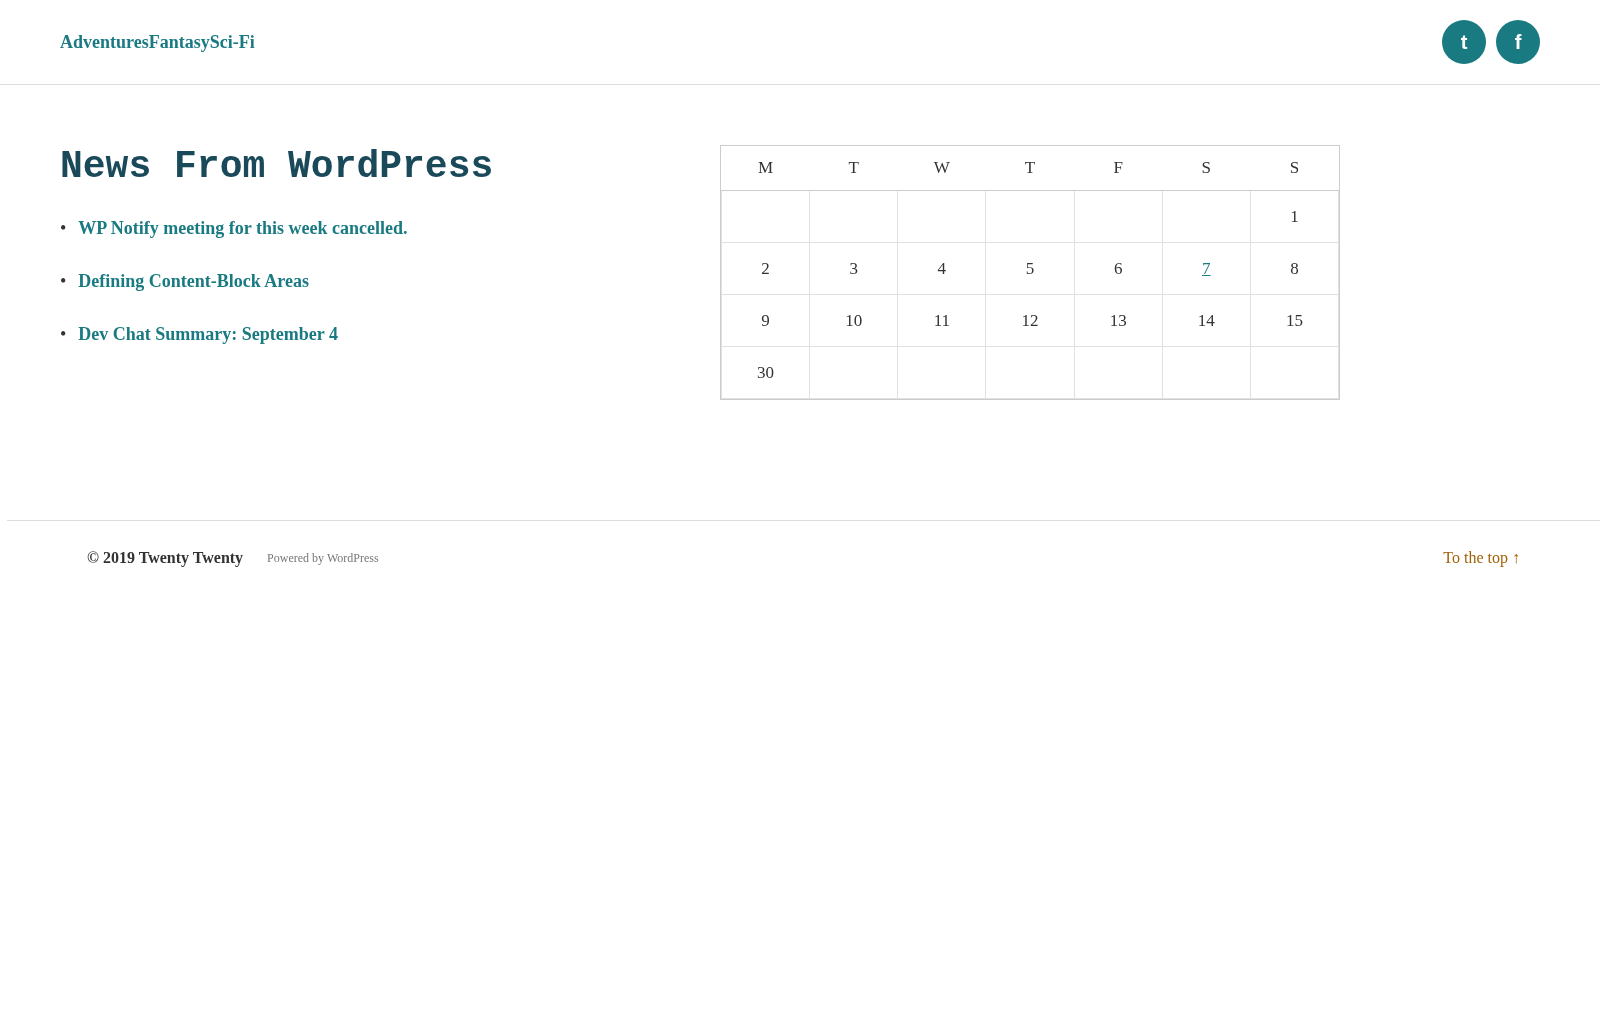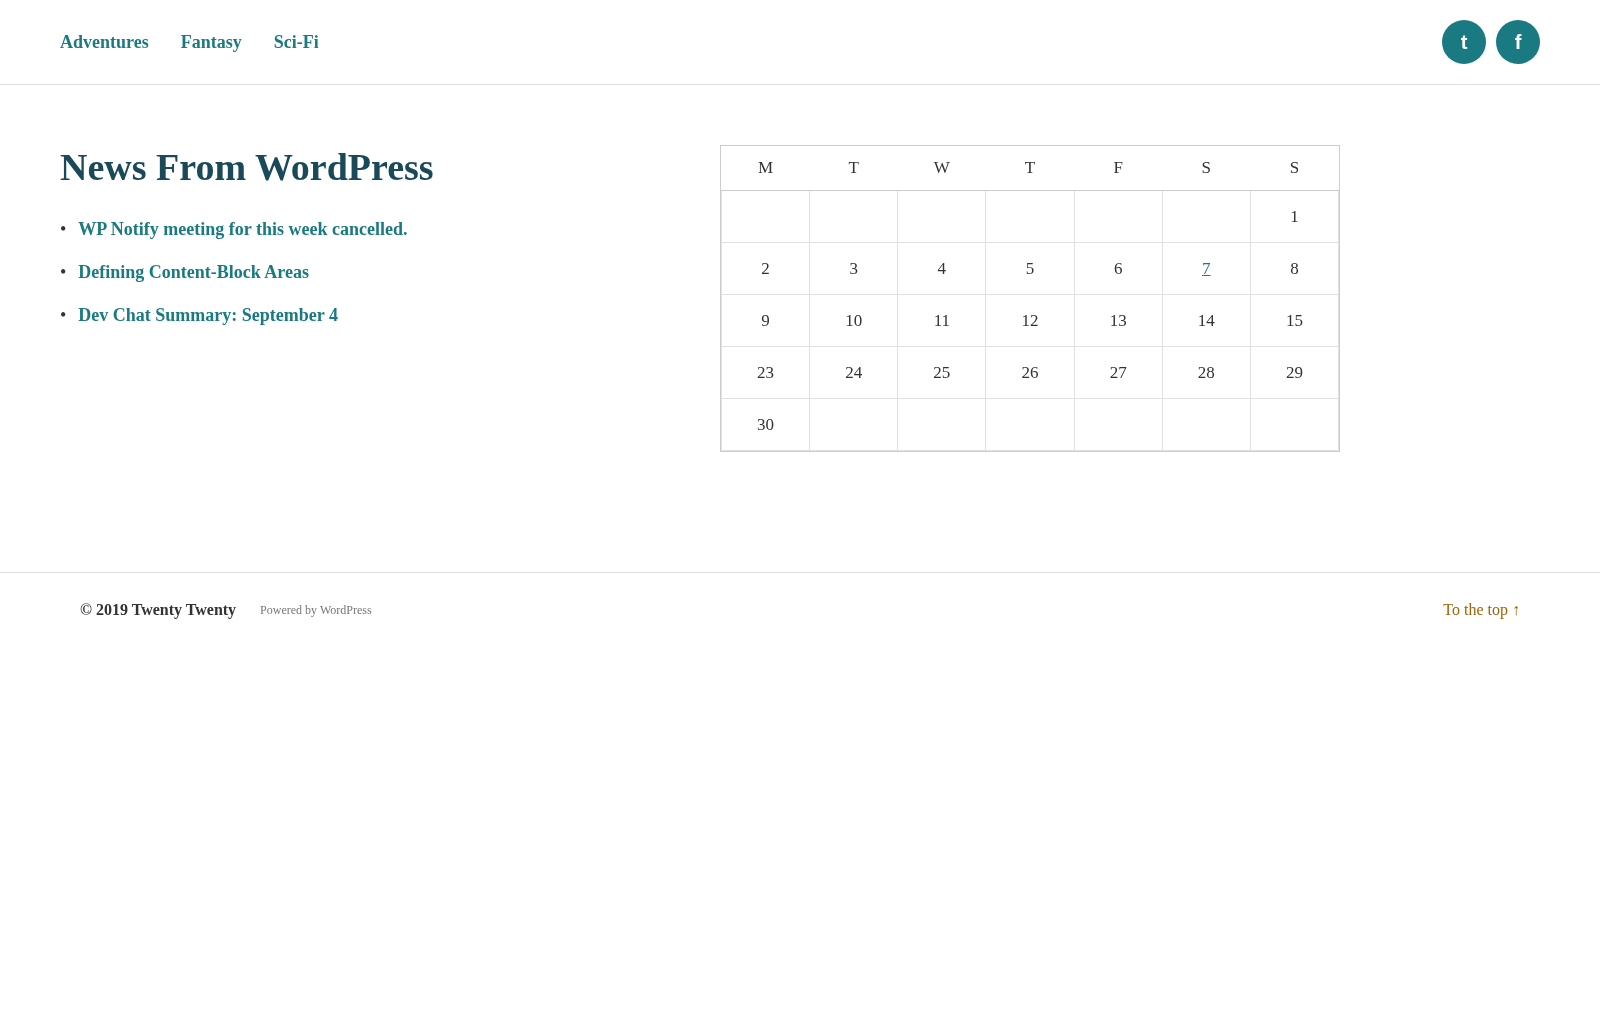--- a/index.html
+++ b/index.html
@@ -19,21 +19,20 @@
     .site-header {
       display: flex;
       align-items: center;
       justify-content: space-between;
       padding: 20px 60px;
       border-bottom: 1px solid #ddd;
     }
 
     .nav-links {
       display: flex;
-      gap: 32px;
       list-style: none;
     }
 
     .nav-links a {
       color: #1a7a82;
       text-decoration: none;
       font-size: 18px;
       font-weight: bold;
       font-family: Georgia, serif;
     }
@@ -74,34 +73,34 @@
 
     .right-column {
       flex: 0 0 620px;
     }
 
     
     .news-title {
       font-size: 38px;
       font-weight: bold;
       color: #1a4a5a;
-      margin-bottom: 28px;
-      font-family: Liberation Serif, serif;
+      font-family: Liberation Mono, monospace;
     }
 
     .news-list {
       list-style: none;
       padding: 0;
     }
 
     .news-list li {
       display: flex;
       align-items: flex-start;
       margin-bottom: 18px;
       font-size: 18px;
+      margin-top: 28px;
     }
 
     .news-list li::before {
       content: "•";
       color: #333;
       margin-right: 12px;
       font-size: 18px;
       line-height: 1.4;
       flex-shrink: 0;
     }
@@ -165,20 +164,21 @@
     }
 
     
     .site-footer {
       border-top: 1px solid #ddd;
       margin-top: 60px;
       padding: 28px 80px;
       display: flex;
       align-items: center;
       justify-content: space-between;
+      margin-left: 7px;
     }
 
     .footer-left {
       display: flex;
       align-items: center;
       gap: 24px;
     }
 
     .footer-copyright {
       font-weight: bold;
@@ -273,29 +273,20 @@
             <tr>
               <td>9</td>
               <td>10</td>
               <td>11</td>
               <td>12</td>
               <td>13</td>
               <td>14</td>
               <td>15</td>
             </tr>
             <tr>
-              <td>23</td>
-              <td>24</td>
-              <td>25</td>
-              <td>26</td>
-              <td>27</td>
-              <td>28</td>
-              <td>29</td>
-            </tr>
-            <tr>
               <td>30</td>
               <td class="empty"></td>
               <td class="empty"></td>
               <td class="empty"></td>
               <td class="empty"></td>
               <td class="empty"></td>
               <td class="empty"></td>
             </tr>
           </tbody>
       </table>

